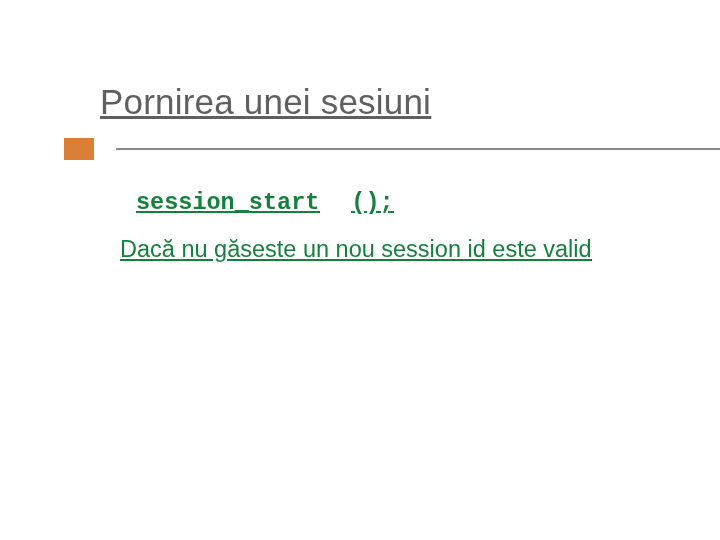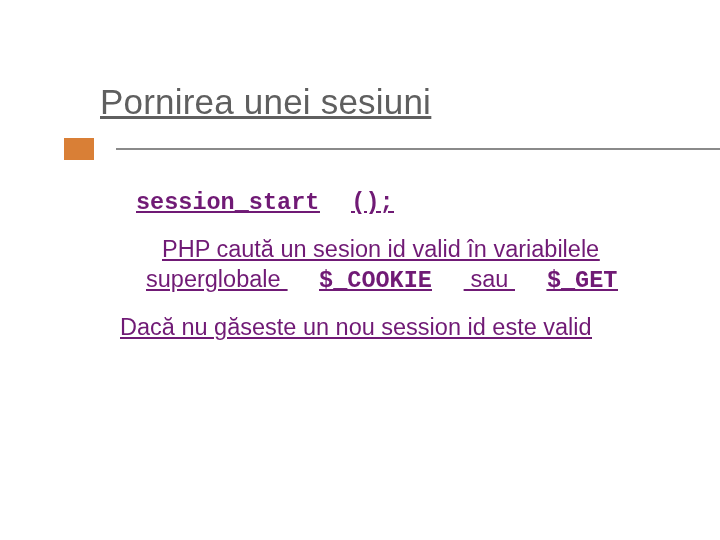--- a/index.html
+++ b/index.html
@@ -40,21 +40,21 @@
     margin-right: 6px;
   }
   .hr-line {
     flex: 1 1 auto;
     height: 2px;
     background: #8a8a8a;
   }
   .content {
     font-size: 23.5px;
     line-height: 1.28;
-    color: #701a75;
+    color: #15803d;
     padding-left: 4px;
   }
   .content .mono {
     font-family: "Courier New", Courier, monospace;
     font-weight: 700;
   }
   .code-call {
     margin-bottom: 2px;
   }
   .indent {
@@ -73,21 +73,18 @@
     <div class="accent-block"></div>
     <div class="hr-line"></div>
   </div>
 
   <div class="content">
 
     <div class="code-call">
       <span class="mono">session_start</span><span class="mono">();</span>
     </div>
 
-    <div class="indent">
-      <span>PHP caută un sesion id valid în variabilele superglobale </span><span class="mono">$_COOKIE</span><span> sau </span><span class="mono">$_GET</span>
-    </div>
 
     <div>Dacă nu găseste un nou session id este valid</div>
 
   </div>
 
 </div>
 
 </body></html>

